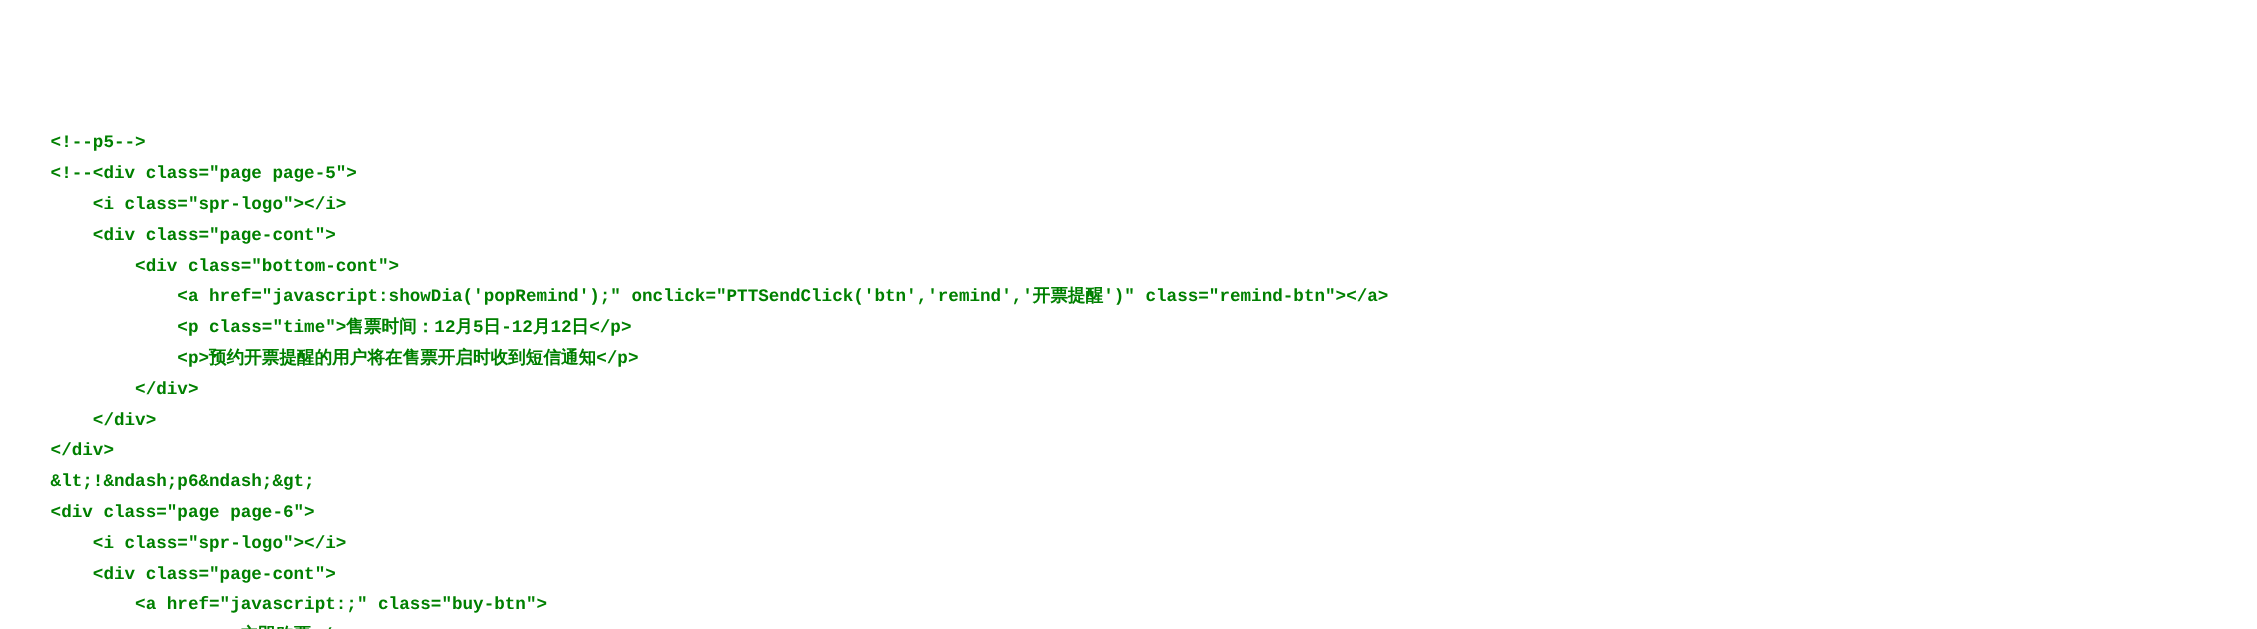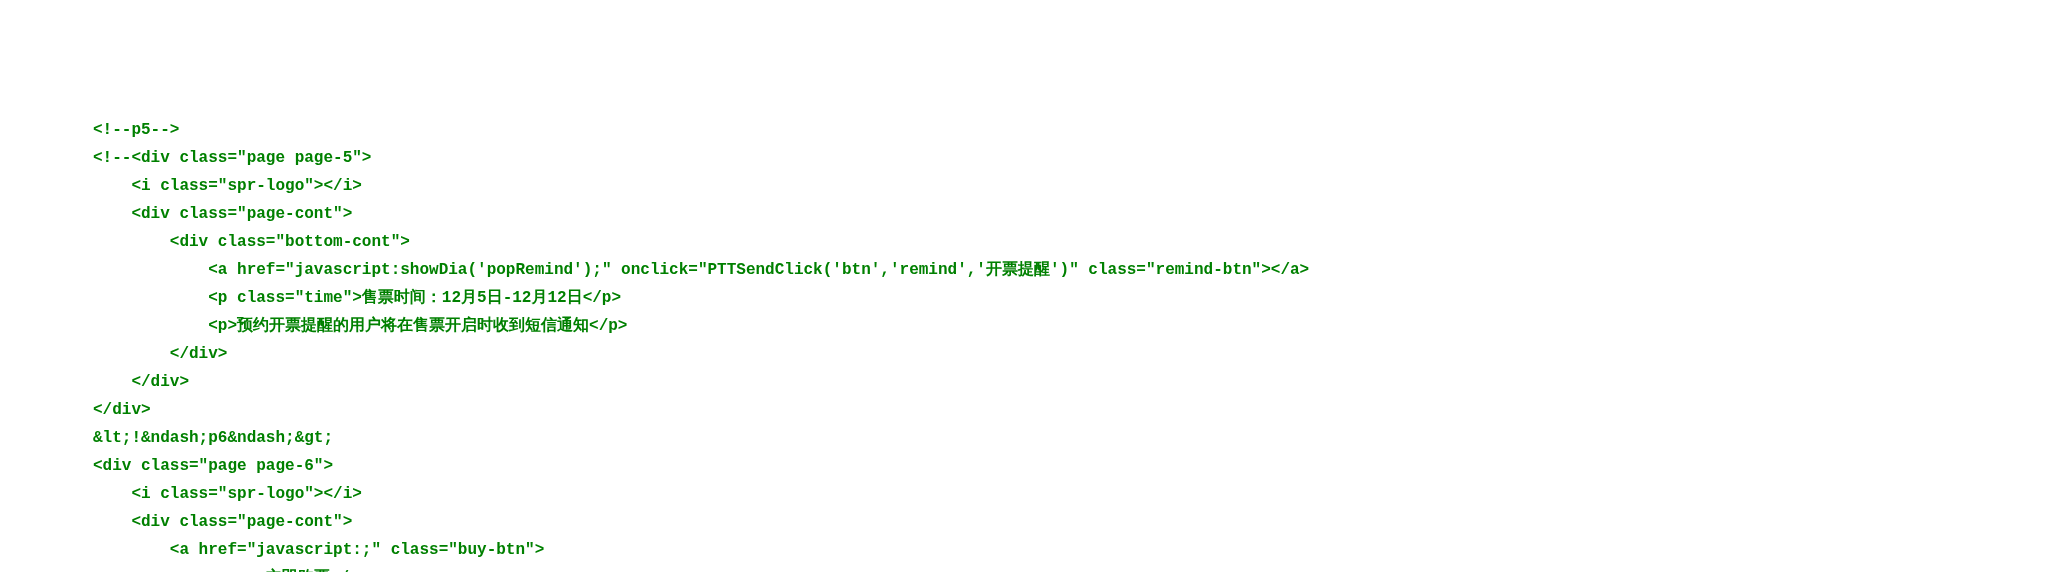--- a/index.html
+++ b/index.html
@@ -13,21 +13,20 @@
     overflow-x: auto;
   }
   .code-container {
     padding: 4px 0 4px 46px;
     color: #008000;
     font-weight: bold;
   }
   .line {
     display: block;
     min-height: 28px;
-    margin-left: 47px;
   }
 </style>
 </head>
 <body>
 
 
 
 <div class="code-container" id="code-block"><span class="line">&lt;!--p5--&gt;</span><span class="line">&lt;!--&lt;div class="page page-5"&gt;</span><span class="line">    &lt;i class="spr-logo"&gt;&lt;/i&gt;</span><span class="line">    &lt;div class="page-cont"&gt;</span><span class="line">        &lt;div class="bottom-cont"&gt;</span><span class="line">            &lt;a href="javascript:showDia('popRemind');" onclick="PTTSendClick('btn','remind','开票提醒')" class="remind-btn"&gt;&lt;/a&gt;</span><span class="line">            &lt;p class="time"&gt;售票时间：12月5日-12月12日&lt;/p&gt;</span><span class="line">            &lt;p&gt;预约开票提醒的用户将在售票开启时收到短信通知&lt;/p&gt;</span><span class="line">        &lt;/div&gt;</span><span class="line">    &lt;/div&gt;</span><span class="line">&lt;/div&gt;</span><span class="line">&amp;lt;!&amp;ndash;p6&amp;ndash;&amp;gt;</span><span class="line">&lt;div class="page page-6"&gt;</span><span class="line">    &lt;i class="spr-logo"&gt;&lt;/i&gt;</span><span class="line">    &lt;div class="page-cont"&gt;</span><span class="line">        &lt;a href="javascript:;" class="buy-btn"&gt;</span><span class="line">            &lt;span&gt;立即购票&lt;/span&gt;</span></div>
 
 

